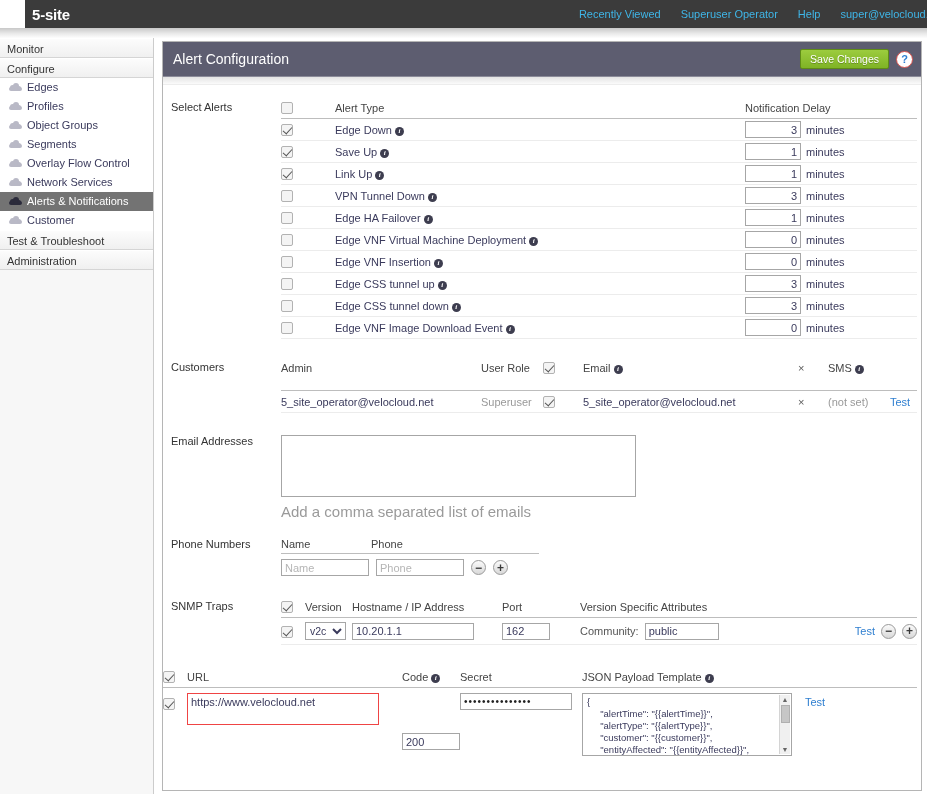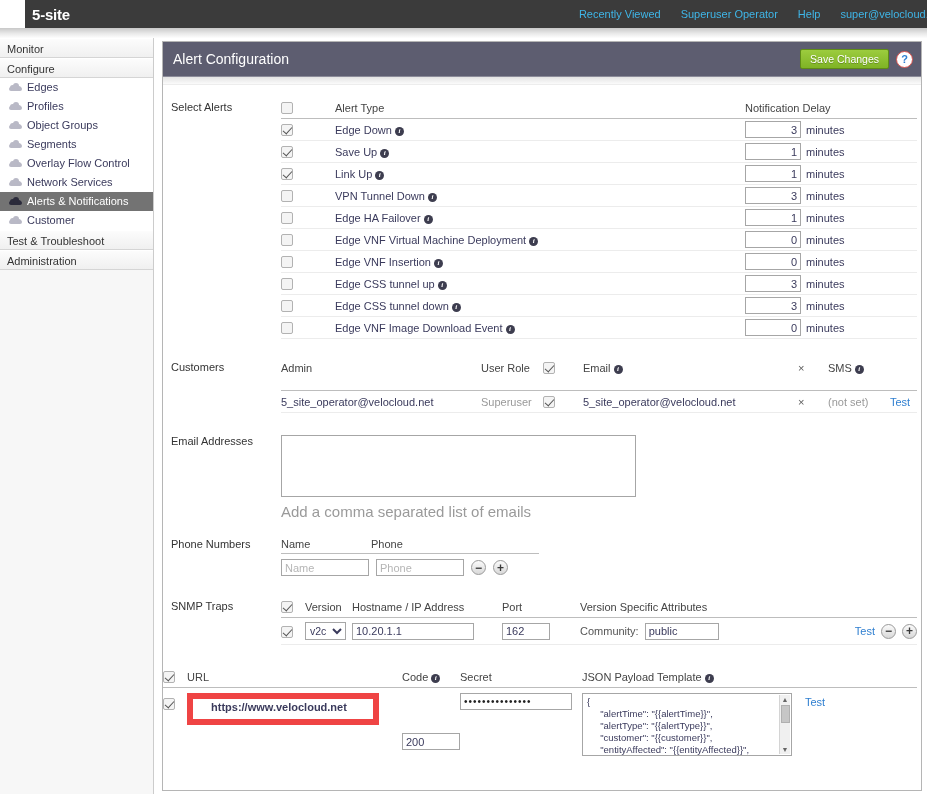--- a/index.html
+++ b/index.html
@@ -315,23 +315,23 @@
   .wh-head { color:#444444; padding-bottom:4px; border-bottom:1px solid #bdbdbd; align-items: flex-end;}
   .wh-row  { padding-top: 5px; }
   .w-chk  { width: 24px; flex:0 0 24px; padding-top:3px;}
   .w-url  { width: 215px; flex:0 0 215px; }
   .w-code { width: 58px; flex:0 0 58px; }
   .w-sec  { width: 122px; flex:0 0 122px; }
   .w-json { width: 215px; flex:0 0 215px; }
   .w-act  { flex:1 1 auto; display:flex; align-items:flex-start; gap:6px; padding-top:3px; padding-left:8px;}
   textarea.url-ta {
     width: 192px; height: 32px; resize: none;
-    border: 6px solid #ef4444;
+    border: 1px solid #ef4444;
     font-family: "Liberation Sans", sans-serif;
-    font-size: 11px; color:#3a3a5c; padding: 2px 18px; font-weight: bold;
+    font-size: 11px; color:#3a3a5c; padding: 2px 3px;
   }
   input.code { width: 58px; margin-top: 40px; }
   input.secret {
     width: 112px;
     letter-spacing: 1px;
     font-size: 10px;
     color: #222;
   }
   .json-wrap { position: relative; width: 210px; }
   textarea.json-ta {

